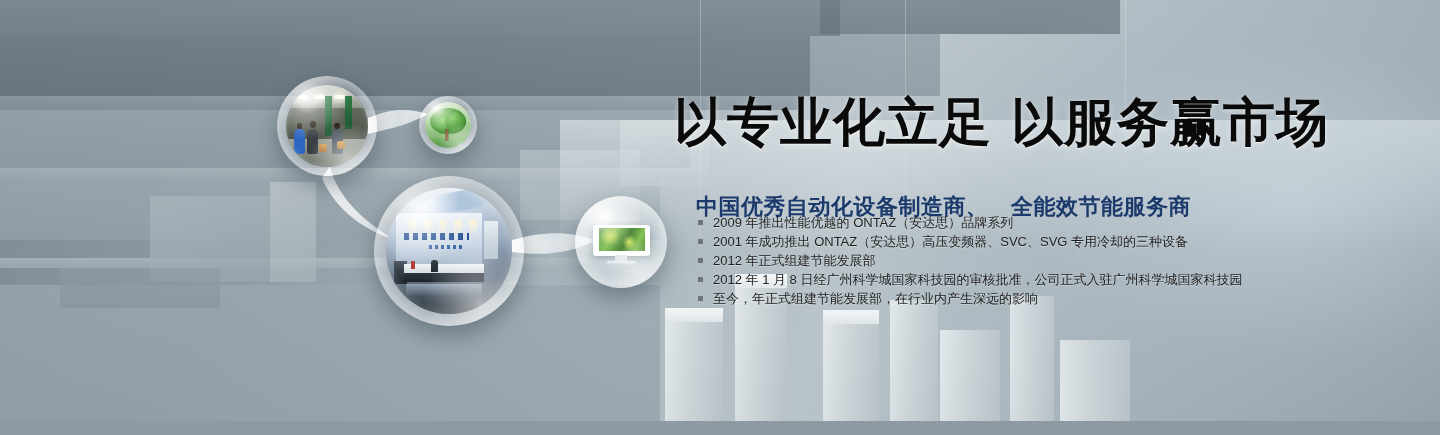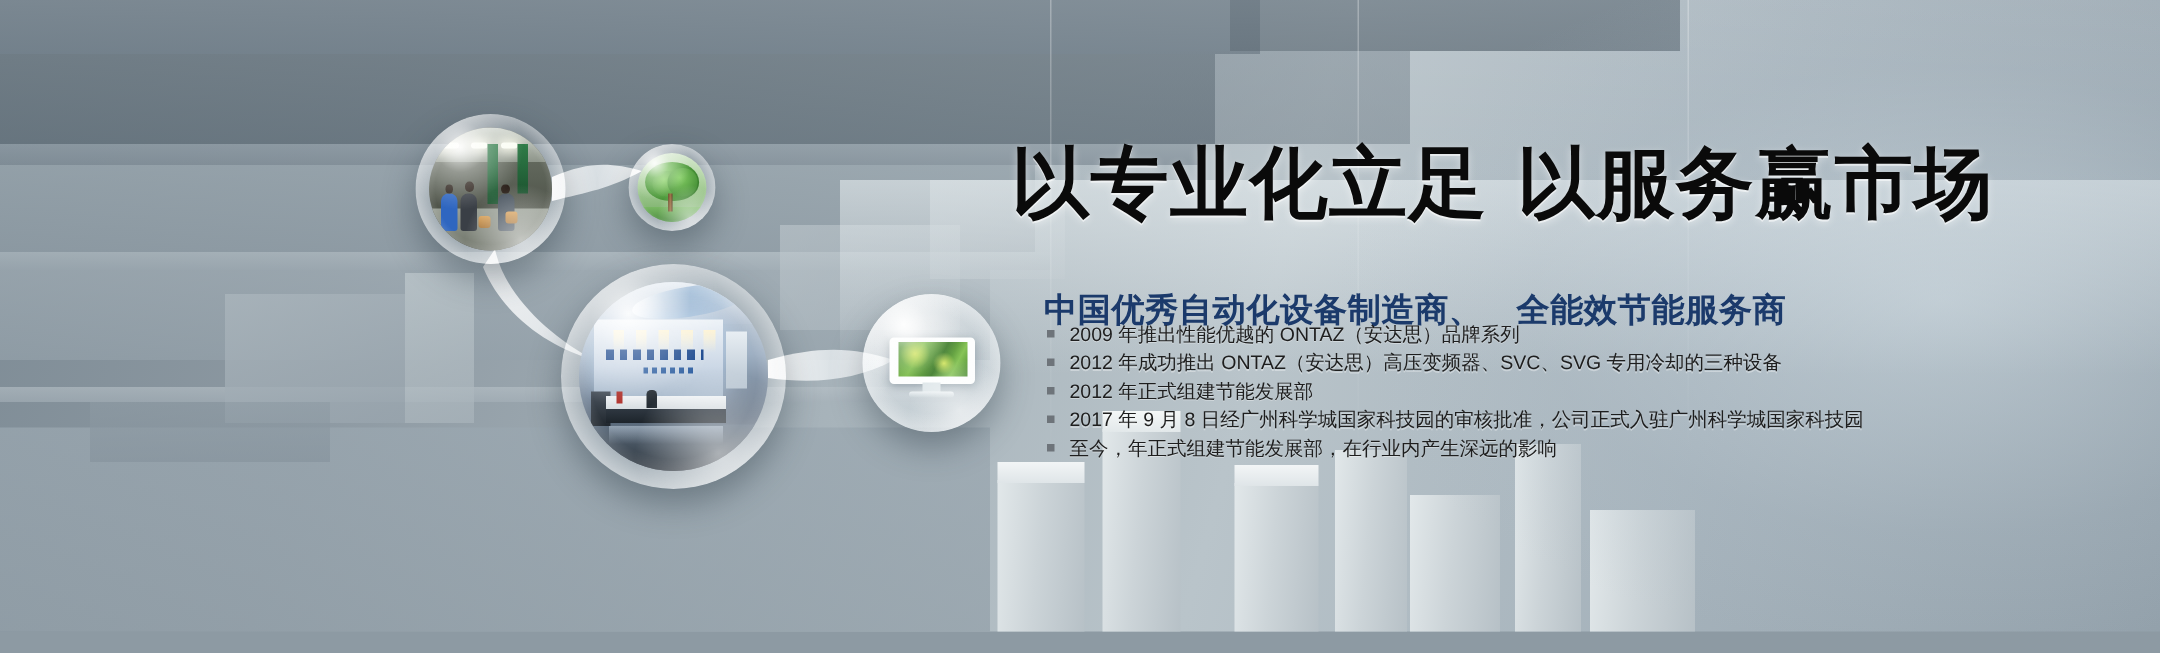--- a/index.html
+++ b/index.html
@@ -342,29 +342,29 @@
 
     <div class="subtitle">中国优秀自动化设备制造商、　全能效节能服务商</div>
 
     <div class="bullets">
       <div class="bullet">
         <span class="mk"></span>
         <span>2009 年推出性能优越的 ONTAZ（安达思）品牌系列</span>
       </div>
       <div class="bullet">
         <span class="mk"></span>
-        <span>2012 年成功推出 ONTAZ（安达思）高压变频器、SVC、SVG 专用冷却的三种设备</span>
+        <span>2001 年成功推出 ONTAZ（安达思）高压变频器、SVC、SVG 专用冷却的三种设备</span>
       </div>
       <div class="bullet">
         <span class="mk"></span>
         <span>2012 年正式组建节能发展部</span>
       </div>
       <div class="bullet">
         <span class="mk"></span>
-        <span>2017 年 9 月 8 日经广州科学城国家科技园的审核批准，公司正式入驻广州科学城国家科技园</span>
+        <span>2012 年 1 月 8 日经广州科学城国家科技园的审核批准，公司正式入驻广州科学城国家科技园</span>
       </div>
       <div class="bullet">
         <span class="mk"></span>
         <span>至今，年正式组建节能发展部，在行业内产生深远的影响</span>
       </div>
     </div>
 
   </div>
 </div>
 

